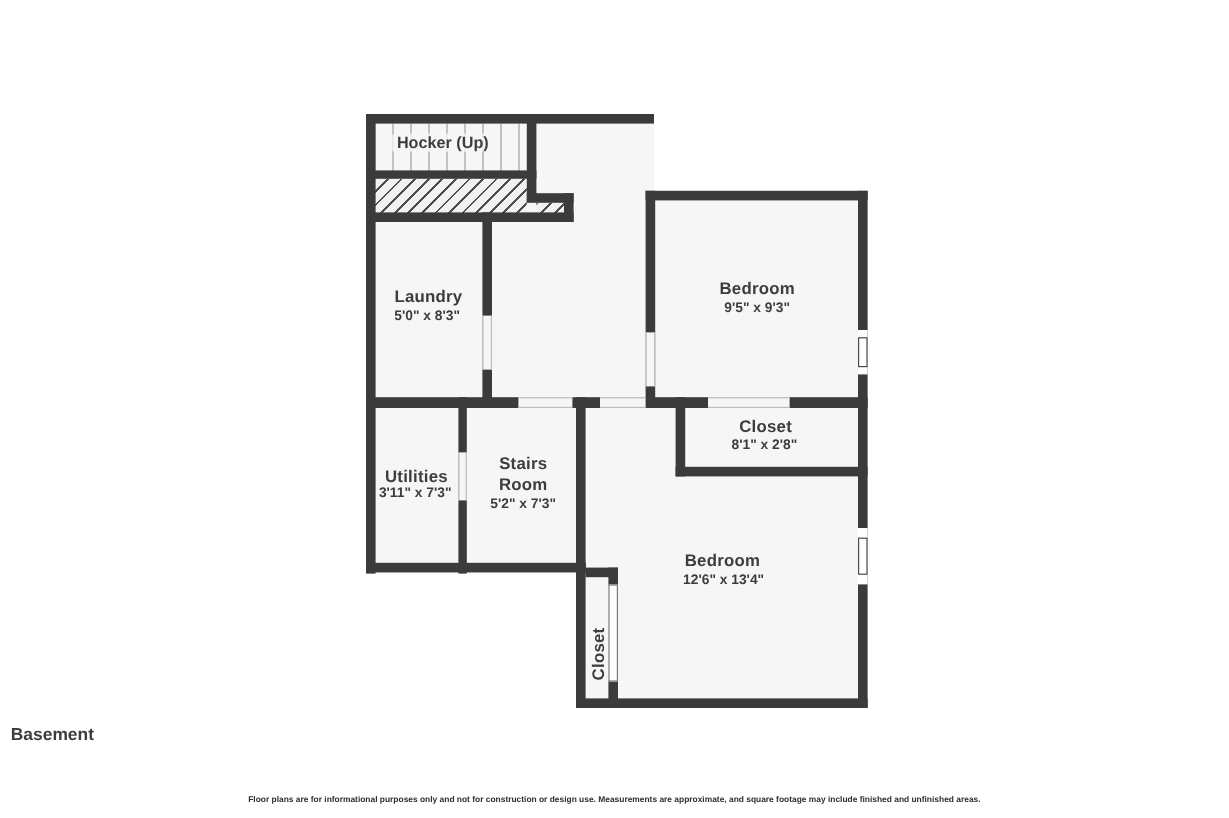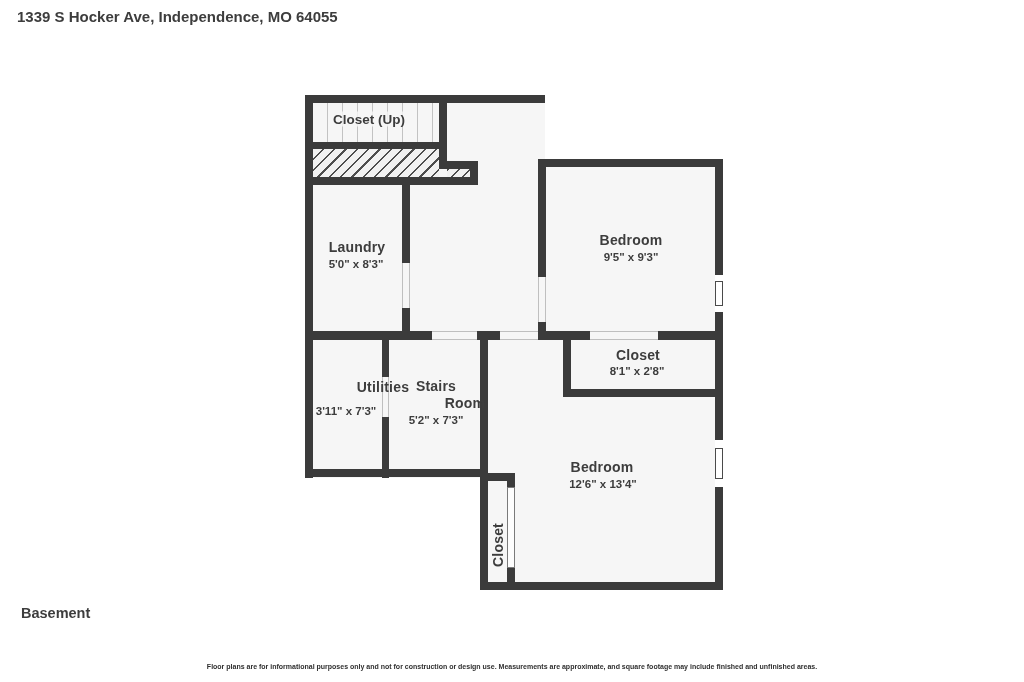--- a/index.html
+++ b/index.html
@@ -24,30 +24,29 @@
   .label{position:absolute;transform:translate(-50%,-50%);color:var(--text);
     font-weight:700;white-space:nowrap;text-align:center;}
   .room-title{font-size:14px;letter-spacing:.2px;}
   .room-dims{font-size:11.5px;}
   .stairs-label{font-size:13.5px;background:rgba(246,246,246,.8);padding:0 4px;border-radius:2px;}
   .vertical{transform:translate(-50%,-50%) rotate(-90deg);}
   .door-panel{position:absolute;background:#fdfdfd;box-sizing:border-box;border:1px solid #7a7a7a;}
   .win-open{position:absolute;background:#ffffff;}
   .win-frame{position:absolute;background:#ffffff;box-sizing:border-box;border:1px solid #4a4a4a;}
   .page-title{position:absolute;left:17px;top:8px;font-size:15px;font-weight:700;color:var(--text);}
-  .floor-label{position:absolute;left:21px;top:605px;font-size:14.5px;font-weight:700;color:var(--text);}
+  .floor-label{position:absolute;left:9px;top:605px;font-size:14.5px;font-weight:700;color:var(--text);}
   .disclaimer{position:absolute;left:50%;top:663px;transform:translateX(-50%);
     font-size:7px;color:#2f2f2f;white-space:nowrap;font-weight:600;}
 </style>
 </head>
 <body>
 
 <div class="canvas">
 
-  <div class="page-title">1339 S Hocker Ave, Independence, MO 64055</div>
 
   <div class="abs" style="left:0;top:0;width:1024px;height:682px;">
 
     <div class="fill" style="left:305px;top:95px;width:240px;height:383px;"></div>
     <div class="fill" style="left:538px;top:159px;width:185px;height:431px;"></div>
     <div class="fill" style="left:480px;top:470px;width:65px;height:120px;"></div>
 
     <div class="treads" style="left:313px;top:103px;width:126px;height:40px;"></div>
     <div class="hatch" style="left:311px;top:149px;width:128px;height:29px;"></div>
     <div class="hatch" style="left:447px;top:169px;width:23px;height:9px;"></div>
@@ -82,36 +81,36 @@
     <div class="gap hlines" style="left:590px;top:331px;width:68px;height:9px;"></div>
     <div class="gap vlines" style="left:382px;top:377px;width:7px;height:40px;"></div>
 
     <div class="door-panel" style="left:507px;top:487px;width:8px;height:81px;"></div>
 
     <div class="win-open" style="left:715px;top:275px;width:8px;height:37px;"></div>
     <div class="win-frame" style="left:715px;top:281px;width:8px;height:25px;"></div>
     <div class="win-open" style="left:715px;top:440px;width:8px;height:47px;"></div>
     <div class="win-frame" style="left:715px;top:448px;width:8px;height:31px;"></div>
 
-    <div class="label stairs-label" style="left:369px;top:119px;">Closet (Up)</div>
+    <div class="label stairs-label" style="left:369px;top:119px;">Hocker (Up)</div>
 
     <div class="label room-title" style="left:357px;top:247px;">Laundry</div>
     <div class="label room-dims" style="left:356px;top:264px;">5'0" x 8'3"</div>
 
     <div class="label room-title" style="left:631px;top:240px;">Bedroom</div>
     <div class="label room-dims" style="left:631px;top:257px;">9'5" x 9'3"</div>
 
     <div class="label room-title" style="left:638px;top:355px;">Closet</div>
     <div class="label room-dims" style="left:637px;top:371px;">8'1" x 2'8"</div>
 
-    <div class="label room-title" style="left:347px;top:387px;margin-left:36px;">Utilities</div>
+    <div class="label room-title" style="left:347px;top:397px;">Utilities</div>
     <div class="label room-dims" style="left:346px;top:411px;">3'11" x 7'3"</div>
 
     <div class="label room-title" style="left:436px;top:386px;">Stairs</div>
-    <div class="label room-title" style="left:436px;top:403px;margin-left:29px;">Room</div>
+    <div class="label room-title" style="left:436px;top:403px;">Room</div>
     <div class="label room-dims" style="left:436px;top:420px;">5'2" x 7'3"</div>
 
     <div class="label room-title" style="left:602px;top:467px;">Bedroom</div>
     <div class="label room-dims" style="left:603px;top:484px;">12'6" x 13'4"</div>
 
     <div class="label room-title vertical" style="left:498px;top:545px;">Closet</div>
   </div>
 
   <div class="floor-label">Basement</div>
 

